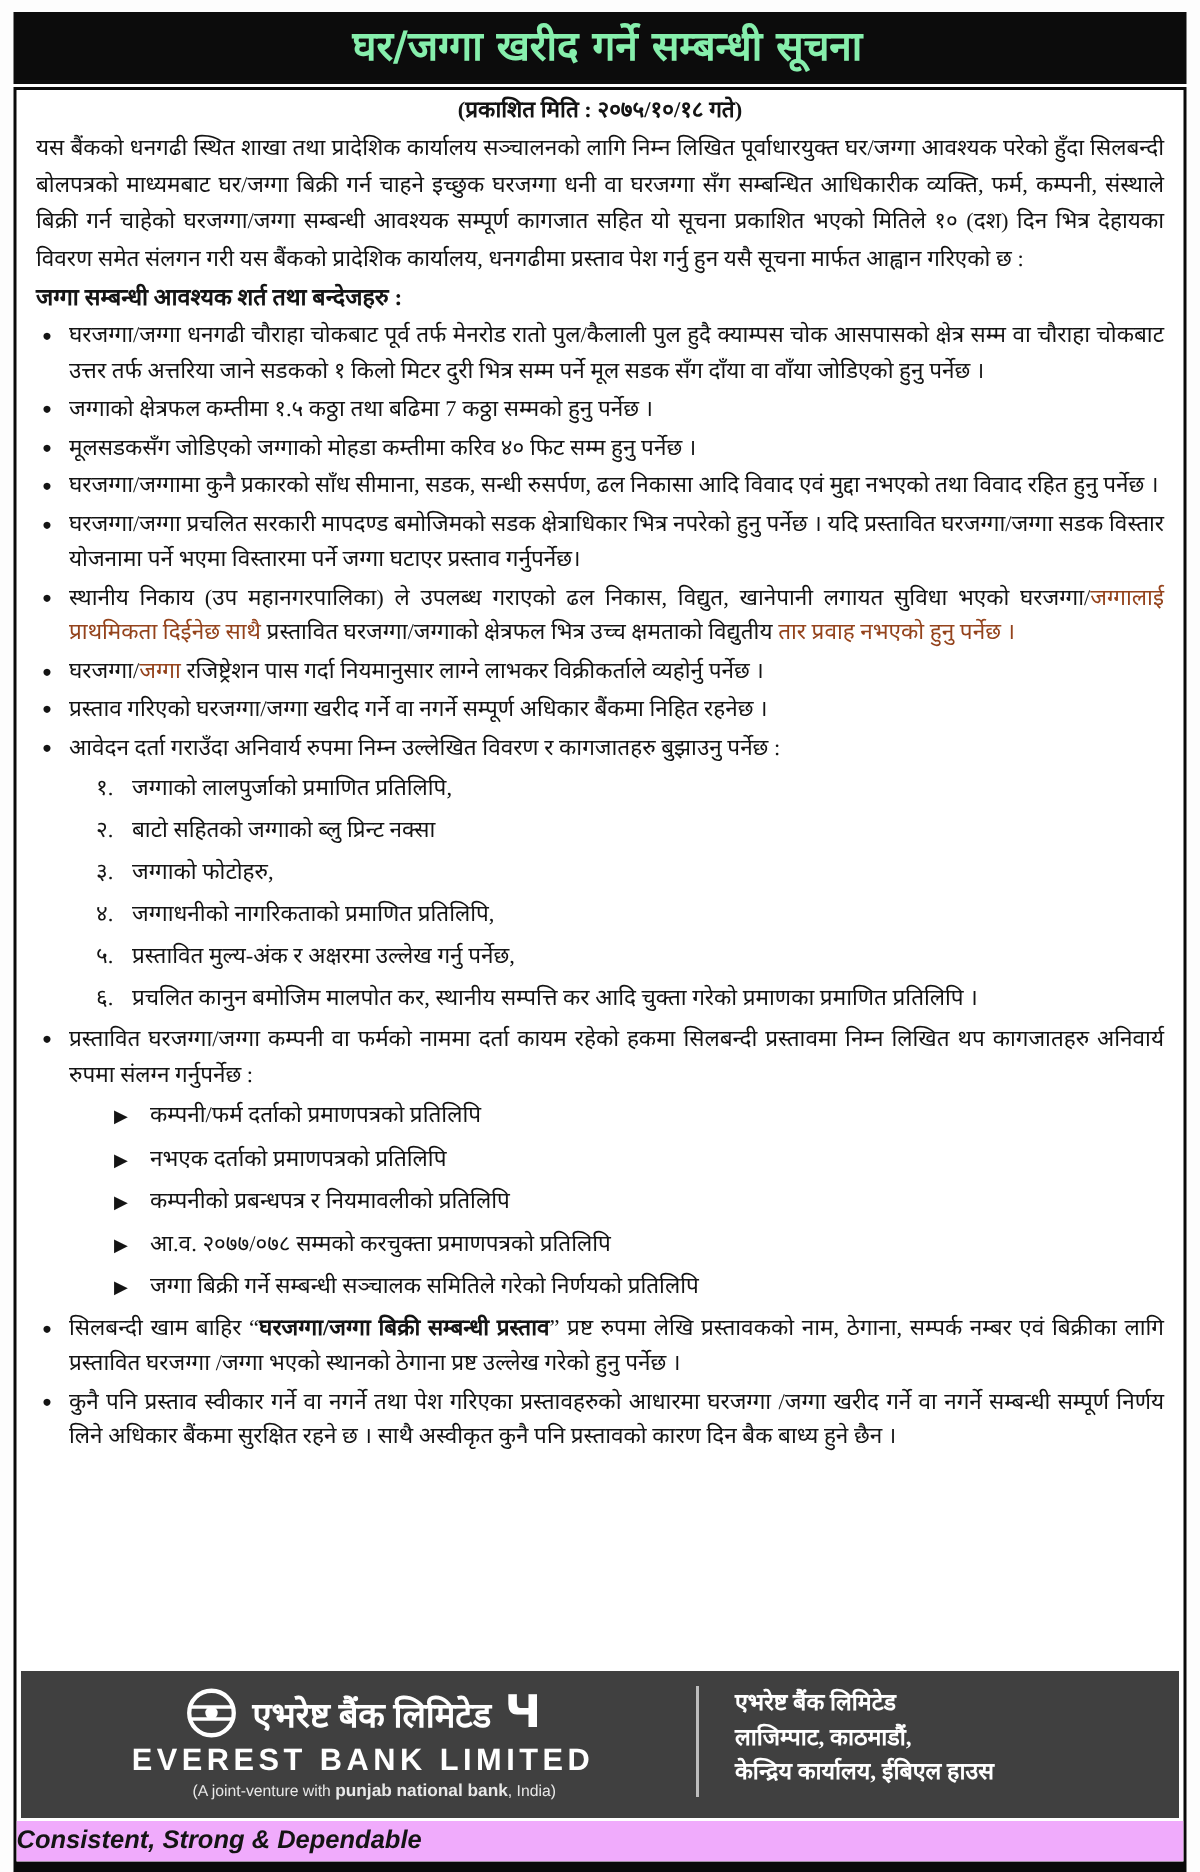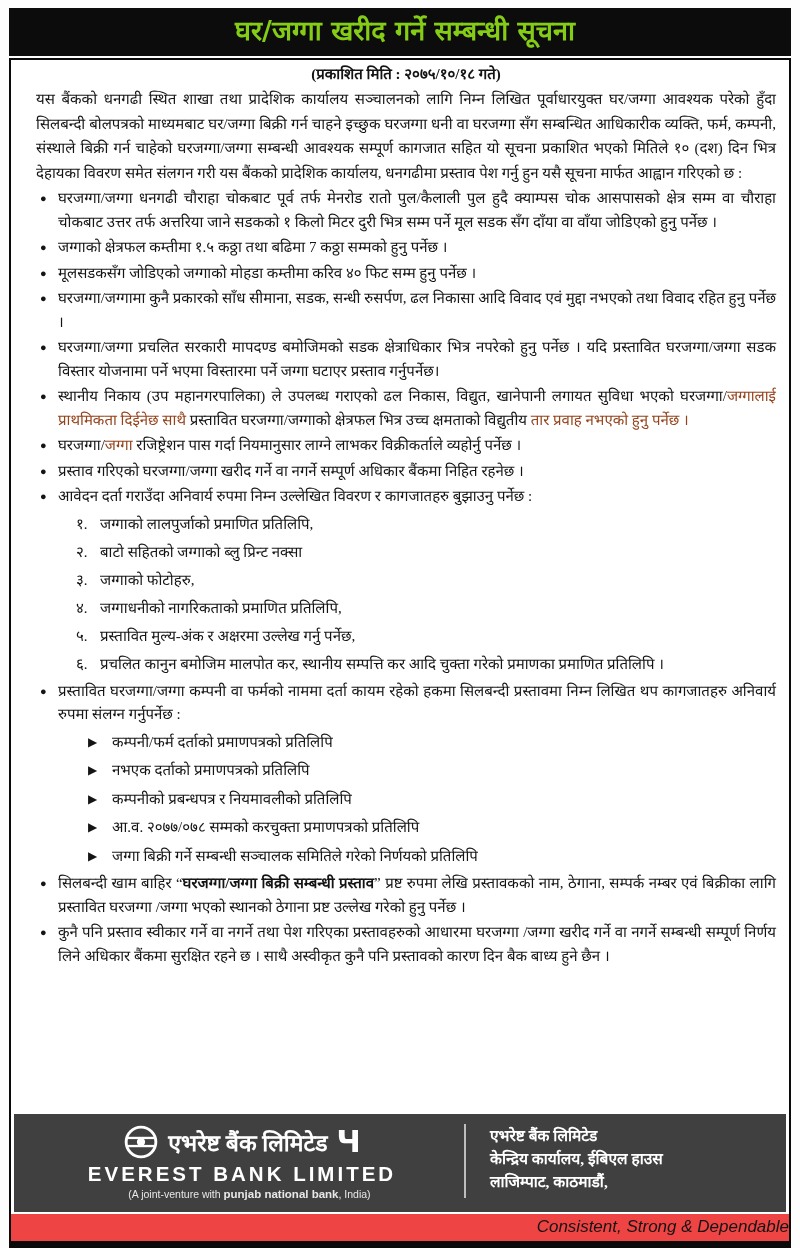--- a/index.html
+++ b/index.html
@@ -6,39 +6,39 @@
   html, body { background: #e9e9e9; }
   .page {
     width: 800px; height: 1248px; margin: 0 auto;
     background: #fdfdfd; overflow: hidden;
     padding: 8px 9px 0 9px;
     font-family: "Liberation Serif", serif;
     color: #141414;
     display: flex; flex-direction: column;
   }
   .title-bar {
-    background: #0c0c0c; color: #84cc16;
+    background: #0c0c0c; color: #86efac;
     text-align: center;
     font-family: "DejaVu Sans", sans-serif;
     font-weight: bold; font-size: 27px;
     padding: 3px 0 8px 10px;
     flex: 0 0 auto;
   }
   .doc-frame {
     margin-top: 2px;
     border: 2px solid #0a0a0a;
     border-bottom-width: 7px;
     flex: 1 1 auto;
     display: flex; flex-direction: column;
     background: #fff;
     overflow: hidden;
   }
   .body {
     flex: 1 1 auto;
-    padding: 3px 13px 4px 25px;
+    padding: 3px 13px 4px 13px;
     overflow: hidden;
   }
   .pub-date {
     text-align: center; font-weight: bold;
     font-size: 15px; line-height: 22px;
     margin-bottom: 2px;
   }
   .intro {
     font-size: 15px; line-height: 24.5px;
     text-align: justify;
@@ -93,41 +93,42 @@
   .jv .b { font-weight: bold; font-size: 11.5px; }
   .footer-divider {
     flex: 0 0 2px; background: #bdbdbd; height: 74px; margin: 0 2px;
   }
   .footer-right {
     flex: 1; padding-left: 22px;
     font-weight: bold; font-size: 15.5px; line-height: 23px;
   }
   .tagline {
     flex: 0 0 auto;
-    text-align: right;
+    text-align: left;
     font-family: "Liberation Sans", sans-serif;
-    font-style: italic; font-weight: normal; font-size: 17px;
+    font-style: italic; font-weight: bold; font-size: 17px;
     padding: 3px 0 4px 0;
-    background: #ef4444;
+    background: #f0abfc;
   }
 </style>
 </head>
 <body>
 
 <div class="page">
 
   <div class="title-bar">
     <span>घर/जग्गा खरीद गर्ने सम्बन्धी सूचना</span>
   </div>
 
   <div class="doc-frame">
 
     <div class="body">
       <div class="pub-date">(प्रकाशित मिति : २०७५/१०/१८ गते)</div>
       <p class="intro">यस बैंकको धनगढी स्थित शाखा तथा प्रादेशिक कार्यालय सञ्चालनको लागि निम्न लिखित पूर्वाधारयुक्त घर/जग्गा आवश्यक परेको हुँदा सिलबन्दी बोलपत्रको माध्यमबाट घर/जग्गा बिक्री गर्न चाहने इच्छुक घरजग्गा धनी वा घरजग्गा सँग सम्बन्धित आधिकारीक व्यक्ति, फर्म, कम्पनी, संस्थाले बिक्री गर्न चाहेको घरजग्गा/जग्गा सम्बन्धी आवश्यक सम्पूर्ण कागजात सहित यो सूचना प्रकाशित भएको मितिले १० (दश) दिन भित्र देहायका विवरण समेत संलगन गरी यस बैंकको प्रादेशिक कार्यालय, धनगढीमा प्रस्ताव पेश गर्नु हुन यसै सूचना मार्फत आह्वान गरिएको छ :</p>
+      <div class="sec-heading">जग्गा सम्बन्धी आवश्यक शर्त तथा बन्देजहरु :</div>
       <div>
           <div class="row bullet">
             <span class="marker">●</span>
             <span class="content"><span>घरजग्गा/जग्गा धनगढी चौराहा चोकबाट पूर्व तर्फ मेनरोड रातो पुल/कैलाली पुल हुदै क्याम्पस चोक आसपासको क्षेत्र सम्म वा चौराहा चोकबाट उत्तर तर्फ अत्तरिया जाने सडकको १ किलो मिटर दुरी भित्र सम्म पर्ने मूल सडक सँग दाँया वा वाँया जोडिएको हुनु पर्नेछ ।</span></span>
           </div>
           <div class="row bullet">
             <span class="marker">●</span>
             <span class="content"><span>जग्गाको क्षेत्रफल कम्तीमा १.५ कठ्ठा तथा बढिमा 7 कठ्ठा सम्मको हुनु पर्नेछ ।</span></span>
           </div>
           <div class="row bullet">
@@ -232,21 +233,21 @@
           <span class="pnb">Ч</span>
         </div>
         <div class="en-name">EVEREST BANK LIMITED</div>
         <div class="jv">
           <span>(A joint-venture with </span><span class="b">punjab national bank</span><span>, India)</span>
         </div>
       </div>
       <div class="footer-divider"></div>
       <div class="footer-right">
         <div>एभरेष्ट बैंक लिमिटेड</div>
+        <div>लाजिम्पाट, काठमाडौं,</div>
         <div>केन्द्रिय कार्यालय, ईबिएल हाउस</div>
-        <div>लाजिम्पाट, काठमाडौं,</div>
       </div>
     </div>
 
     <div class="tagline">Consistent, Strong &amp; Dependable</div>
 
   </div>
 </div>
 
 </body></html>

